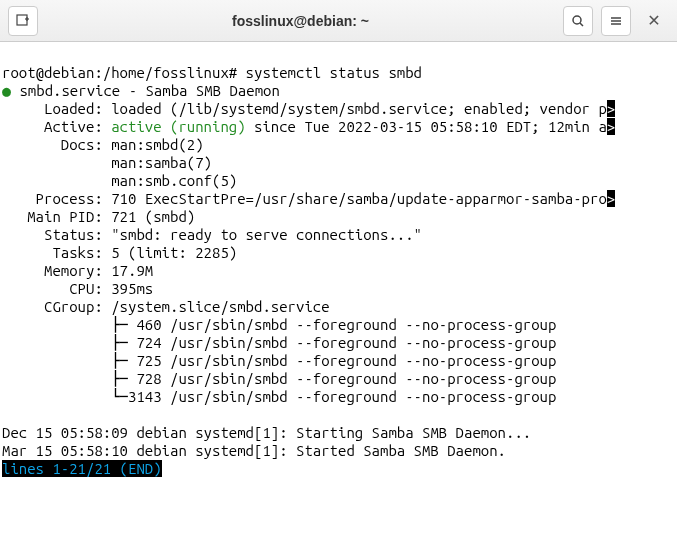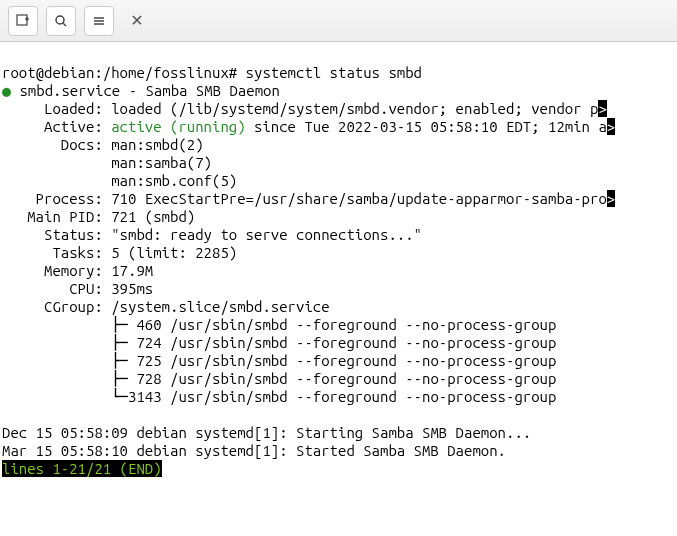--- a/index.html
+++ b/index.html
@@ -53,54 +53,55 @@
       font-size: 15px;
       line-height: 18px;
       padding: 4px 2px;
       white-space: pre;
       color: #000;
       background: #fff;
     }
     .bold { font-weight: normal; }
     .green { color: #228B22; }
     .dot-green { color: #228B22; }
-    .rev { background: #000; color: #84cc16; }
+    .rev { background: #000; color: #0ea5e9; }
     .inv-marker { background: #000; color: #fff; }
   </style>
 </head>
 <body>
 
 <div class="titlebar">
   <div class="tb-btn">
     <svg width="14" height="14" viewBox="0 0 14 14">
         <rect x="1" y="1" width="10" height="10" fill="none" stroke="#444" stroke-width="1.2"></rect>
         <line x1="9" y1="5" x2="13" y2="5" stroke="#444" stroke-width="1.2"></line>
         <line x1="11" y1="3" x2="11" y2="7" stroke="#444" stroke-width="1.2"></line>
       </svg>
   </div>
+  <div class="tb-title">fosslinux@debian: ~</div>
   <div class="tb-btn">
     <svg width="14" height="14" viewBox="0 0 14 14">
         <circle cx="6" cy="6" r="4" fill="none" stroke="#444" stroke-width="1.5"></circle>
         <line x1="9" y1="9" x2="12" y2="12" stroke="#444" stroke-width="1.5"></line>
       </svg>
   </div>
   <div class="tb-btn">
     <svg width="14" height="14" viewBox="0 0 14 14">
         <line x1="2" y1="4" x2="12" y2="4" stroke="#444" stroke-width="1.5"></line>
         <line x1="2" y1="7" x2="12" y2="7" stroke="#444" stroke-width="1.5"></line>
         <line x1="2" y1="10" x2="12" y2="10" stroke="#444" stroke-width="1.5"></line>
       </svg>
   </div>
   <div class="tb-close">✕</div>
 </div>
 
 <div class="terminal">
 <span>root@debian:/home/fosslinux# </span><span>systemctl status smbd</span>
 <span class="dot-green">●</span><span> smbd.service - Samba SMB Daemon</span>
-<span>     Loaded: loaded (/lib/systemd/system/smbd.vendor; enabled; vendor p</span><span class="inv-marker">&gt;</span>
+<span>     Loaded: loaded (/lib/systemd/system/smbd.service; enabled; vendor p</span><span class="inv-marker">&gt;</span>
 <span>     Active: </span><span class="bold green">active (running)</span><span> since Tue 2022-03-15 05:58:10 EDT; 12min a</span><span class="inv-marker">&gt;</span>
 <span>       Docs: man:smbd(2)</span>
 <span>             man:samba(7)</span>
 <span>             man:smb.conf(5)</span>
 <span>    Process: 710 ExecStartPre=/usr/share/samba/update-apparmor-samba-pro</span><span class="inv-marker">&gt;</span>
 <span>   Main PID: 721 (smbd)</span>
 <span>     Status: "smbd: ready to serve connections..."</span>
 <span>      Tasks: 5 (limit: 2285)</span>
 <span>     Memory: 17.9M</span>
 <span>        CPU: 395ms</span>

